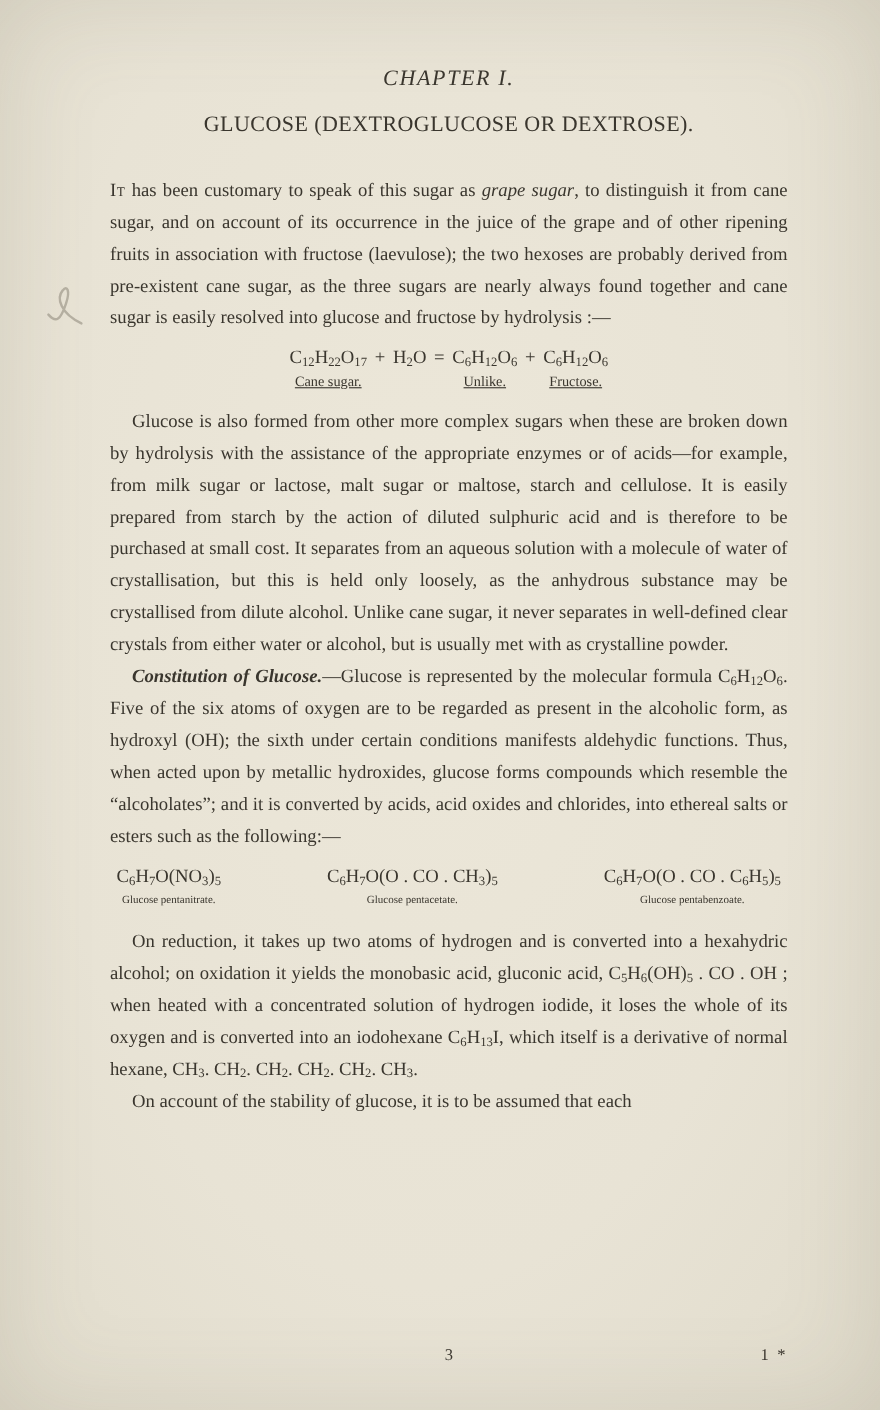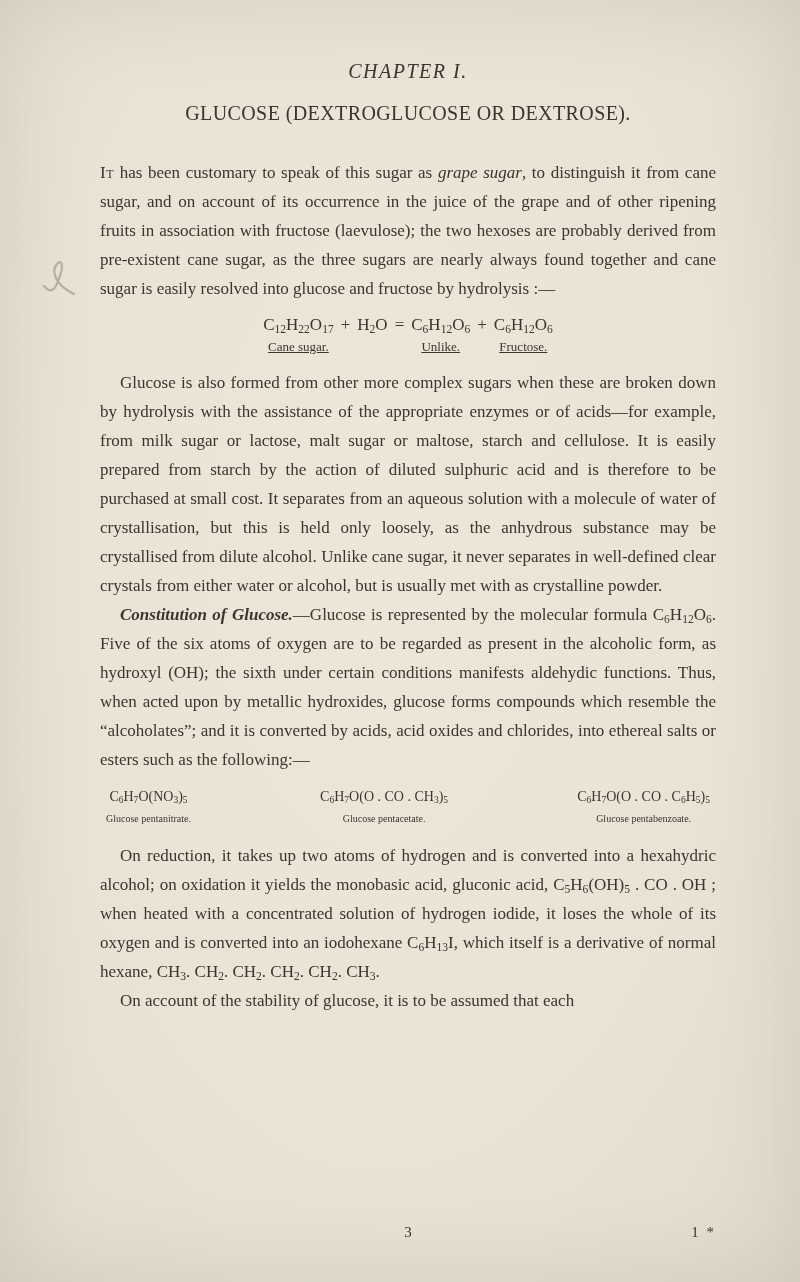--- a/index.html
+++ b/index.html
@@ -50,21 +50,21 @@
     grid-auto-flow: row;
     grid-template-columns: repeat(7, auto);
     column-gap: 7px;
     font-size: 17px;
     line-height: 26px;
   }
   .eq-grid .eq-label { font-size: 13px; line-height: 17px; text-align: center; white-space: nowrap; text-decoration: underline; }
 
   .esters { display: flex; justify-content: space-between; padding: 0 6px; margin: 10px 0 14px; }
   .ester { text-align: center; }
-  .ester .formula { font-size: 14px; line-height: 26px; white-space: nowrap; text-align: center; }
+  .ester .formula { font-size: 17px; line-height: 26px; white-space: nowrap; text-align: center; }
   .ester .label { font-size: 10px; line-height: 17px; }
 
   .footer { position: absolute; left: 100px; right: 84px; bottom: 38px; height: 20px; font-size: 15px; }
   .page-number { position: absolute; left: 0; right: 0; text-align: center; }
   .signature-mark { position: absolute; right: 0; top: 0; letter-spacing: 2px; }
 
   .margin-mark { position: absolute; left: 38px; top: 254px; opacity: .7; }
 </style>
 </head>
 <body>

